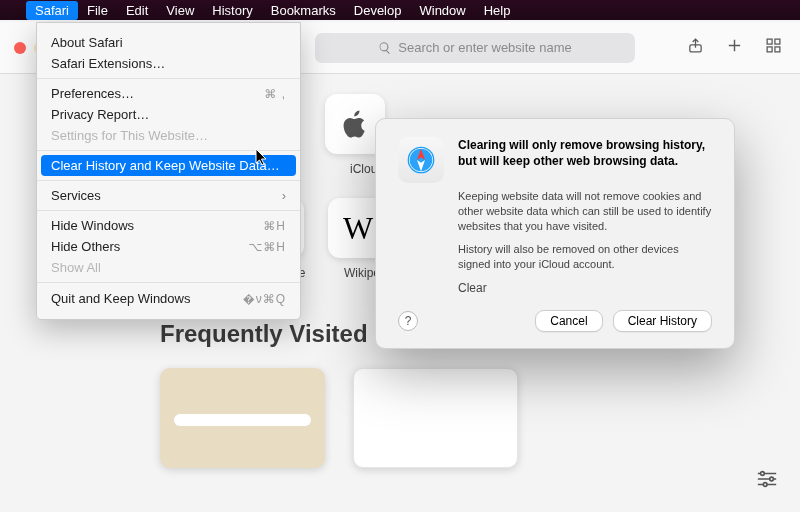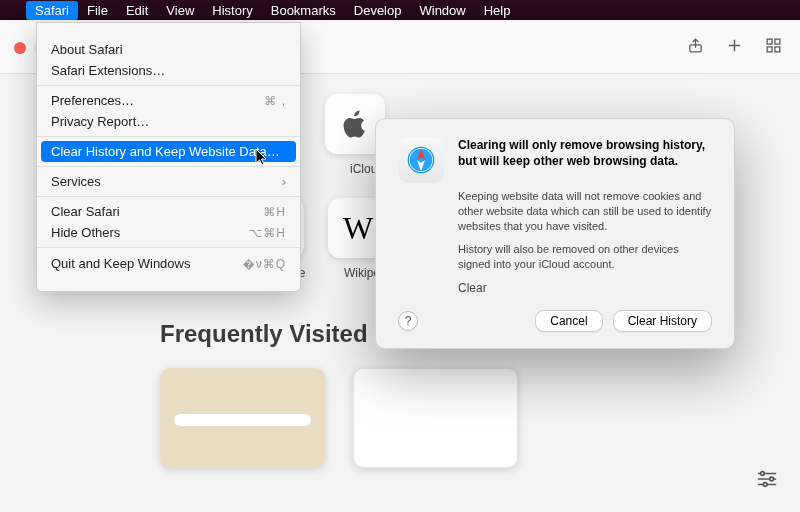--- a/index.html
+++ b/index.html
@@ -15,21 +15,21 @@
 .toolbar { position:absolute; top:22px; left:0; right:0; height:52px; background:rgba(250,250,250,.95); border-bottom:1px solid #ddd; display:flex; align-items:center; }
 .traffic { position:absolute; left:14px; display:flex; gap:8px; }
 .dot { width:12px; height:12px; border-radius:50%; }
 .red{background:#ff5f57}.yel{background:#febc2e}.grn{background:#28c840}
 .search { margin-left:315px; width:320px; height:30px; background:#e4e4e6; border-radius:7px; display:flex; align-items:center; justify-content:center; gap:6px; color:#8a8a8c; font-size:13px; }
 .search svg{width:14px;height:14px;fill:#8a8a8c}
 .tool-icons { position:absolute; right:18px; display:flex; gap:22px; align-items:center; }
 .tool-icons span{color:#5a5a5c;font-size:17px}
 
 
-.dropdown { position:absolute; left:36px; top:22px; width:265px; background:#f6f6f6; border:1px solid #ccc; border-radius:0 0 5px 5px; box-shadow:0 10px 30px rgba(0,0,0,.25); z-index:30; padding:16px 0; font-size:13px; }
+.dropdown { position:absolute; left:36px; top:22px; width:265px; background:#f6f6f6; border:1px solid #ccc; border-radius:0 0 5px 5px; box-shadow:0 10px 30px rgba(0,0,0,.25); z-index:30; padding:9px 0; font-size:13px; }
 .dropdown .mi { padding:3px 14px; display:flex; justify-content:space-between; align-items:center; color:#222; cursor:default; }
 .dropdown .mi.highlight { background:#0079fb; color:#fff; margin:0 4px; border-radius:4px; padding:3px 10px; }
 .dropdown .mi.dis { color:#b6b6b6; }
 .dropdown hr { border:none; border-top:1px solid #e1e1e1; margin:4px 0; }
 .sc{color:#999;font-size:12px;letter-spacing:1px}
 .chev{color:#888}
 .cursor{position:absolute;left:255px;top:148px;z-index:40;pointer-events:none}
 
 
 .page { position:absolute; top:74px; left:0; right:0; bottom:0; padding:20px 60px 0 60px; }
@@ -82,20 +82,26 @@
   <span class="item">Window</span>
   <span class="item">Help</span>
 </div>
 
 <div class="toolbar">
   <div class="traffic">
     <div class="dot red"></div>
     <div class="dot yel" style="opacity:.35"></div>
     <div class="dot grn" style="opacity:.35"></div>
   </div>
+  <div class="search">
+    <svg viewBox="0 0 24 24">
+        <path d="M10 2a8 8 0 015.3 13.9l5 5-1.4 1.4-5-5A8 8 0 1110 2zm0 2a6 6 0 100 12 6 6 0 000-12z"></path>
+      </svg>
+    <span>Search or enter website name</span>
+  </div>
   <div class="tool-icons">
     <span><svg width="17" height="17" viewBox="0 0 24 24" fill="none" stroke="#5a5a5c" stroke-width="1.8">
           <path d="M12 3v12M8 7l4-4 4 4"></path>
           <rect x="4" y="11" width="16" height="10" rx="2"></rect>
         </svg></span>
     <span><svg width="17" height="17" viewBox="0 0 24 24" stroke="#5a5a5c" stroke-width="2">
           <path d="M12 4v16M4 12h16"></path>
         </svg></span>
     <span><svg width="17" height="17" viewBox="0 0 24 24" fill="none" stroke="#5a5a5c" stroke-width="1.8">
           <rect x="3" y="3" width="7" height="7"></rect>
@@ -114,37 +120,43 @@
       <span>Safari Extensions…</span>
     </div>
   <hr>
   <div class="mi">
       <span>Preferences…</span>
       <span class="sc">⌘ ,</span>
     </div>
   <div class="mi">
       <span>Privacy Report…</span>
     </div>
+  <div class="mi dis">
+      <span>Settings for This Website…</span>
+    </div>
   <hr>
   <div class="mi highlight">
       <span>Clear History and Keep Website Data…</span>
     </div>
   <hr>
   <div class="mi">
       <span>Services</span>
       <span class="chev">›</span>
     </div>
   <hr>
   <div class="mi">
-      <span>Clear Safari</span>
+      <span>Hide Windows</span>
       <span class="sc">⌘H</span>
     </div>
   <div class="mi">
       <span>Hide Others</span>
       <span class="sc">⌥⌘H</span>
+    </div>
+  <div class="mi dis">
+      <span>Show All</span>
     </div>
   <hr>
   <div class="mi">
       <span>Quit and Keep Windows</span>
       <span class="sc">�ν⌘Q</span>
     </div>
 </div>
 <svg class="cursor" width="14" height="18" viewBox="0 0 14 18">
     <path d="M1 1l0 14 3.5-3 2.5 5 2-1-2.5-5 4.5 0z" fill="#000" stroke="#fff" stroke-width="1"></path>
   </svg>

